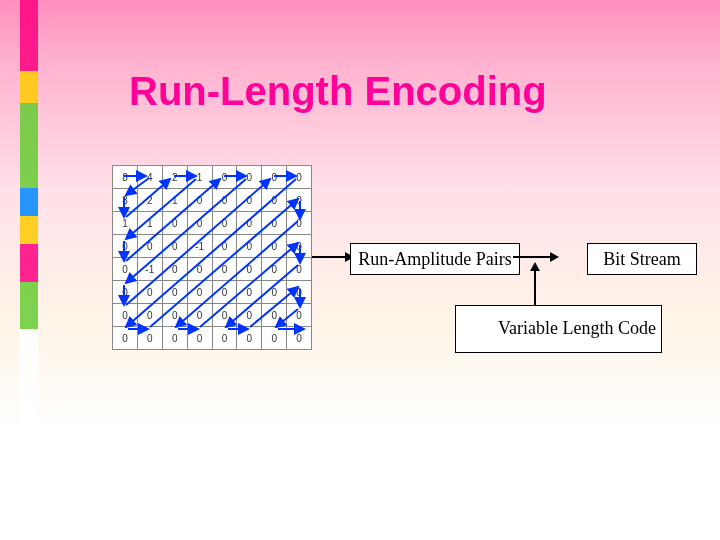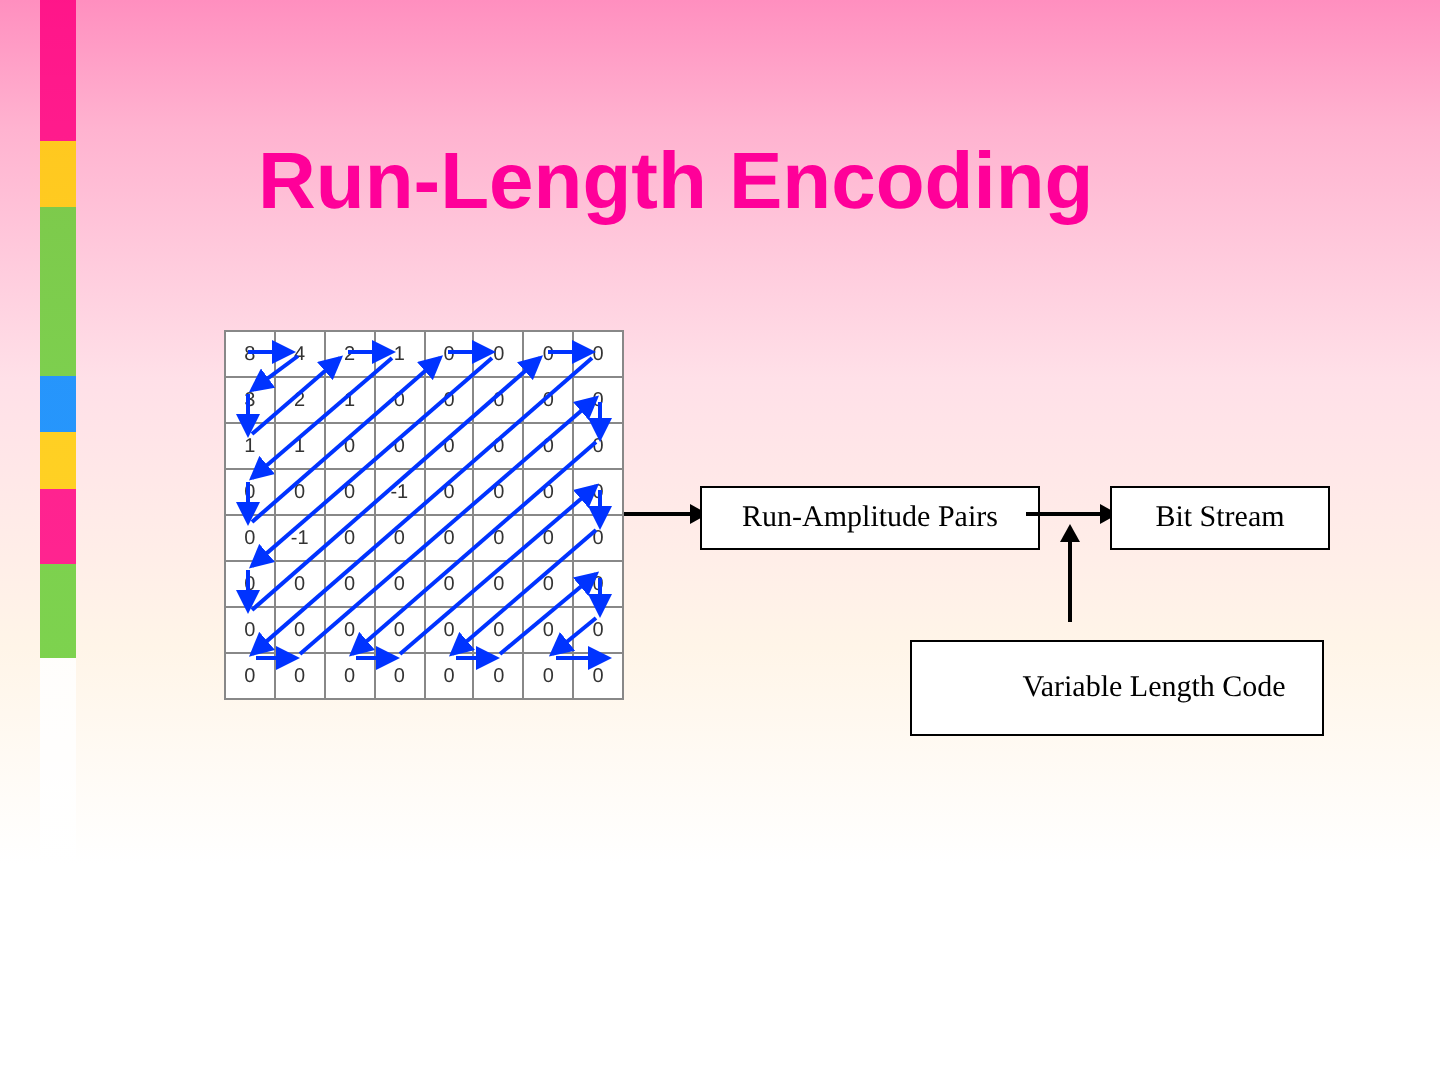--- a/index.html
+++ b/index.html
@@ -80,42 +80,42 @@
     position: absolute;
     width: 2px;
     background: #000;
   }
   .box {
     position: absolute;
     border: 1.5px solid #000;
     background: #fff;
     text-align: center;
     font-family: "Times New Roman", serif;
-    font-size: 15px;
+    font-size: 18px;
     color: #000;
     display: flex;
     align-items: center;
     justify-content: center;
     padding: 2px 4px;
   }
   .box-rap {
     left: 350px;
     top: 243px;
     width: 160px;
     height: 26px;
   }
   .box-bitstream {
-    left: 555px;
+    left: 587px;
     top: 243px;
     width: 100px;
     height: 26px;
   }
   .box-vlc {
     left: 455px;
-    top: 320px;
+    top: 305px;
     width: 160px;
     height: 42px;
     line-height: 1.2;
     padding-left: 41px;
   }
   .arrowhead-right {
     position: absolute;
     width: 0; height: 0;
     border-top: 5px solid transparent;
     border-bottom: 5px solid transparent;

